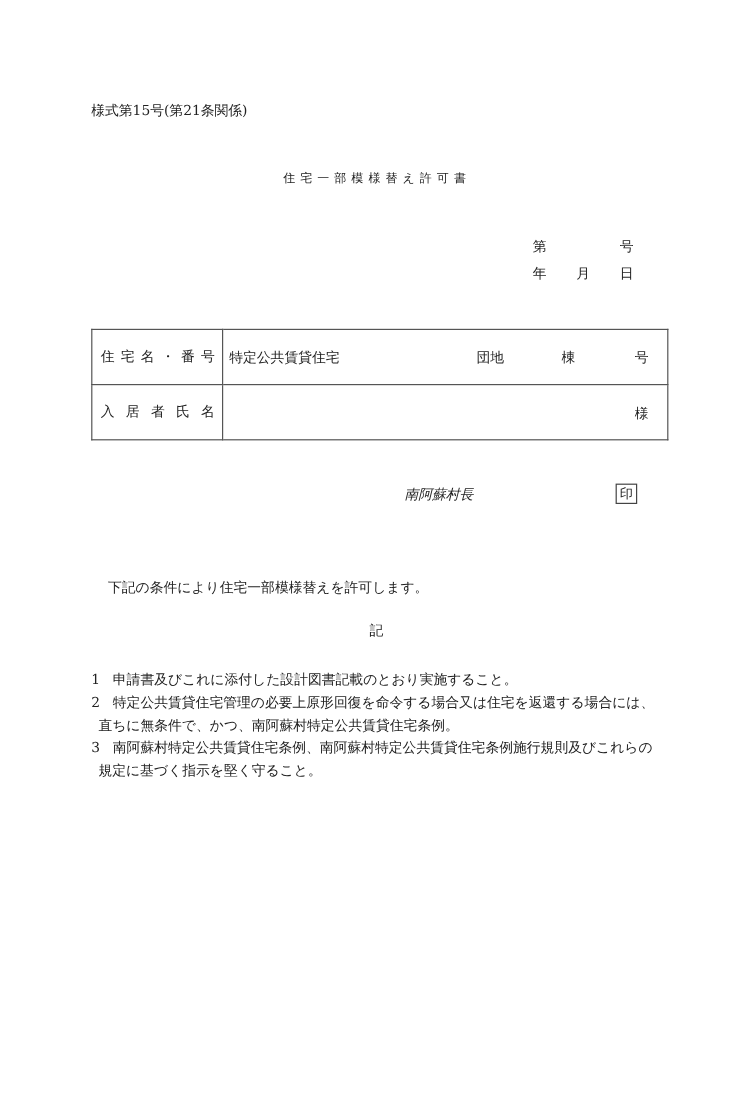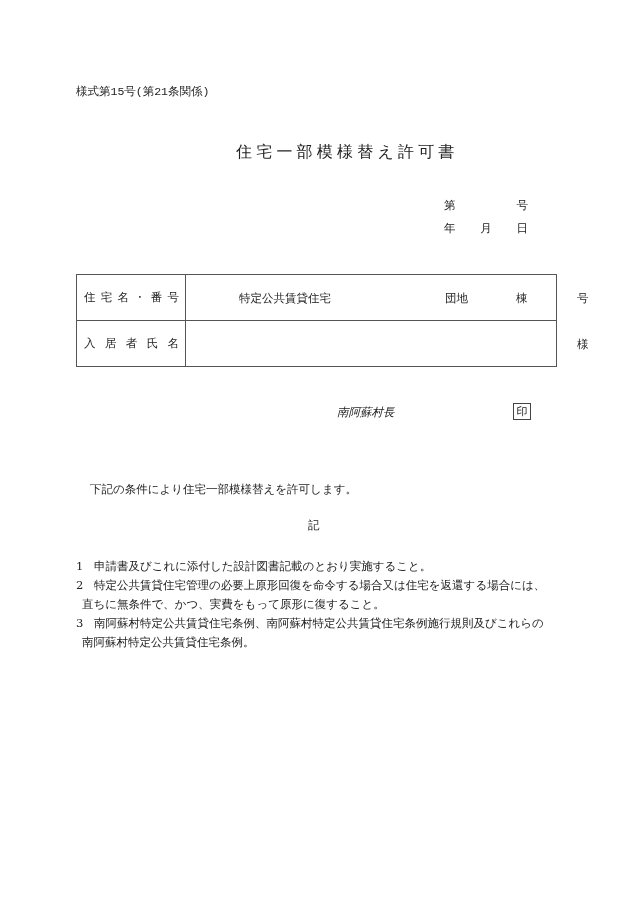--- a/index.html
+++ b/index.html
@@ -3,35 +3,35 @@
 <meta charset="utf-8">
 <style>
   html, body { margin: 0; padding: 0; background: #ffffff; }
   body {
     width: 630px; height: 915px; position: relative; overflow: hidden;
     font-family: "DejaVu Serif", "Liberation Serif", serif;
     color: #222222;
   }
   .abs { position: absolute; white-space: nowrap; }
   .t12 { font-size: 11.5px; line-height: 14px; }
-  #form-number { left: 76px; top: 85px; font-family: Liberation Mono, monospace; }
-  #doc-title { left: 236px; top: 142px; font-size: 16px; letter-spacing: 4.2px; }
+  #form-number { left: 76px; top: 85px; }
+  #doc-title { left: 236px; top: 142px; font-size: 10px; letter-spacing: 4.2px; }
   #no-line { left: 444px; top: 198px; width: 84px; }
   #date-line { left: 444px; top: 221px; width: 84px; }
   .spread { display: flex; justify-content: space-between; }
 
   #info-table {
     position: absolute; left: 76px; top: 274px; width: 481px; height: 91px;
     border-collapse: collapse; font-size: 11.5px;
   }
   #info-table td { border: 1px solid #555555; padding: 0; height: 45px; }
   #info-table td.lbl { width: 108px; }
   .lbl-inner { display: flex; justify-content: space-between; padding: 0 6px 0 7px; }
   .cell-row1 { position: relative; height: 45px; }
-  .cell-row1 span { position: absolute; top: 16px; margin-left: 48px; }
+  .cell-row1 span { position: absolute; top: 16px; }
 
   #issuer { left: 337px; top: 405px; font-style: italic; }
   #seal {
     left: 513px; top: 403px; border: 1px solid #444; width: 14px; height: 15px;
     font-size: 11px; line-height: 15px; text-align: center; padding: 0 1px;
   }
   #body-text { left: 90px; top: 482px; }
   #ki { left: 308px; top: 518px; }
   .cond { left: 76px; }
   .cond .num { display: inline-block; width: 18px; }
@@ -102,17 +102,17 @@
 <div id="body-text" class="abs t12">下記の条件により住宅一部模様替えを許可します。</div>
 
 <div id="ki" class="abs t12">記</div>
 
 <div class="abs t12 cond" style="top:559px">
   <span class="num">1</span><span>申請書及びこれに添付した設計図書記載のとおり実施すること。</span>
 </div>
 <div class="abs t12 cond" style="top:578px">
   <span class="num">2</span><span>特定公共賃貸住宅管理の必要上原形回復を命令する場合又は住宅を返還する場合には、</span>
 </div>
-<div class="abs t12 cont" style="top:597px">直ちに無条件で、かつ、実費をもって原形に復すること。</div>
+<div class="abs t12 cont" style="top:597px">直ちに無条件で、かつ、南阿蘇村特定公共賃貸住宅条例。</div>
 <div class="abs t12 cond" style="top:616px">
   <span class="num">3</span><span>南阿蘇村特定公共賃貸住宅条例、南阿蘇村特定公共賃貸住宅条例施行規則及びこれらの</span>
 </div>
-<div class="abs t12 cont" style="top:635px">南阿蘇村特定公共賃貸住宅条例。</div>
+<div class="abs t12 cont" style="top:635px">規定に基づく指示を堅く守ること。</div>
 
 </body></html>

